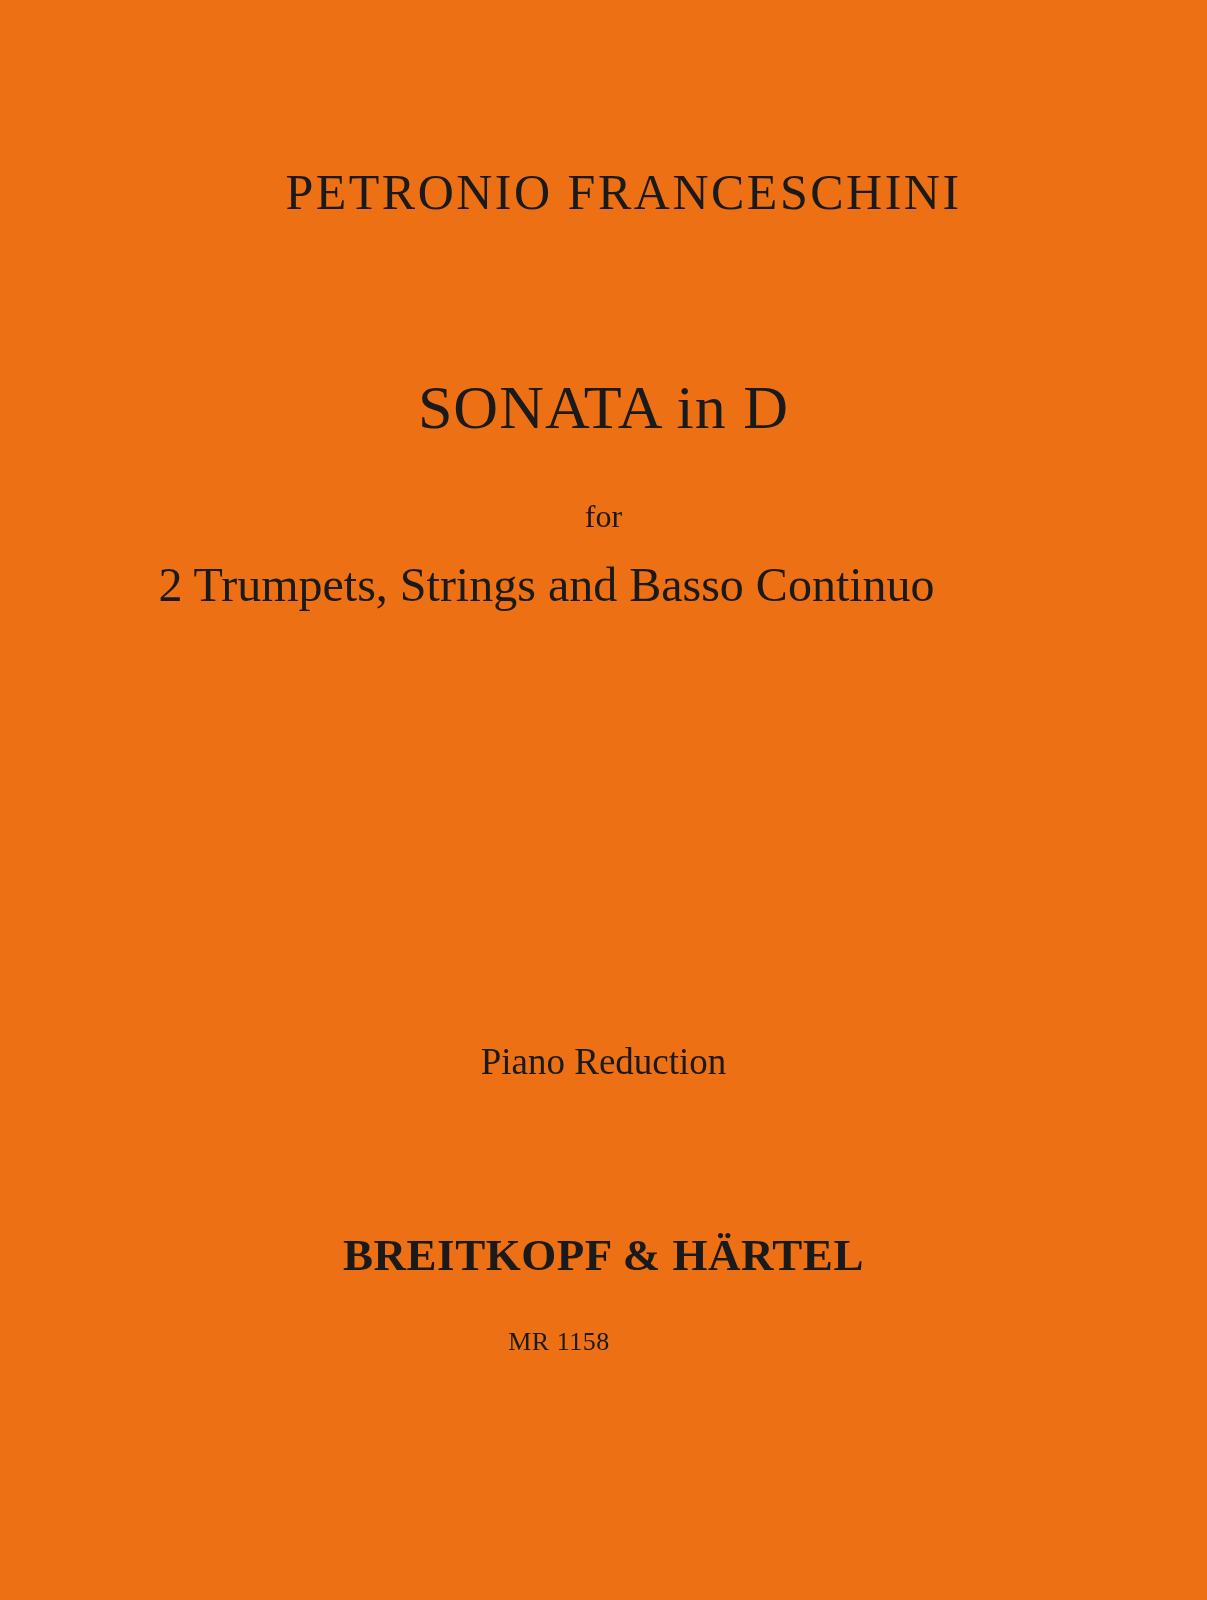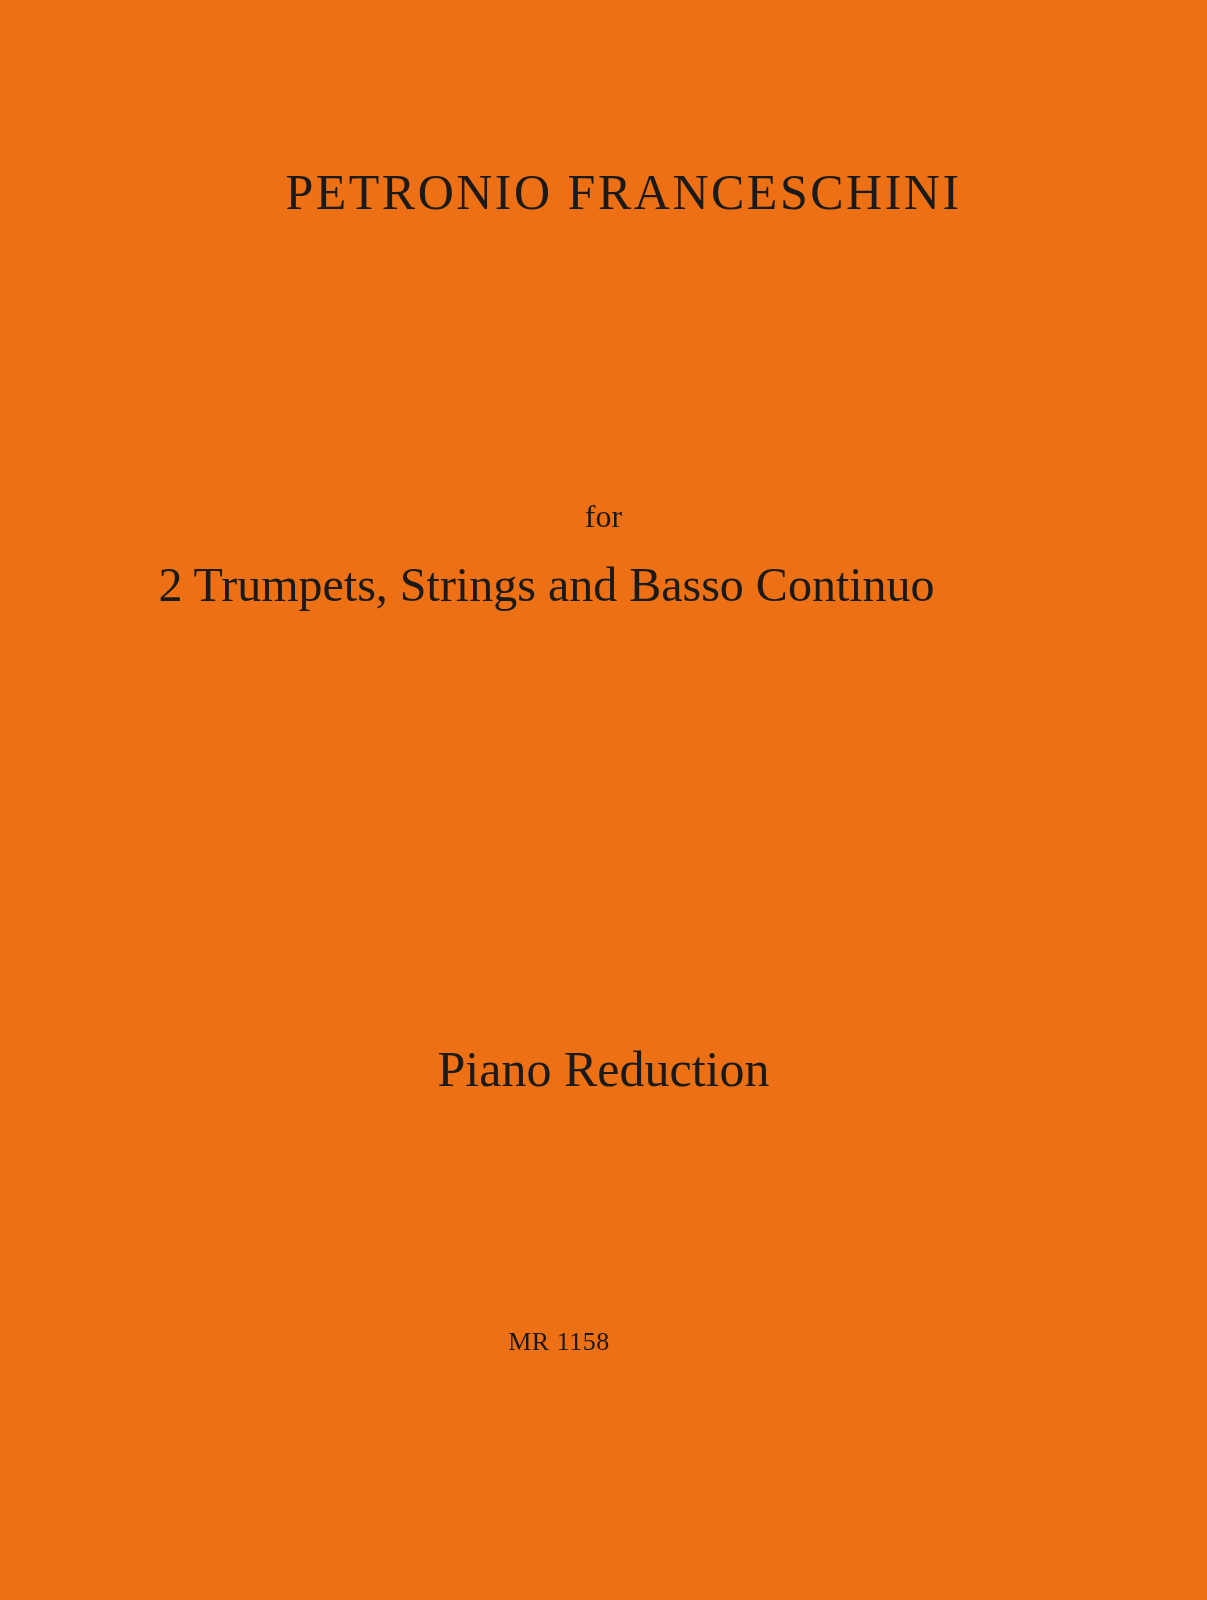--- a/index.html
+++ b/index.html
@@ -56,21 +56,21 @@
     width: 1093px;
     text-align: center;
     font-size: 48px;
   }
   .arrangement {
     position: absolute;
     top: 1040px;
     left: 0;
     width: 1207px;
     text-align: center;
-    font-size: 50px;
+    font-size: 37px;
   }
   .publisher {
     position: absolute;
     top: 1229px;
     left: 0;
     width: 1207px;
     text-align: center;
     font-size: 45px;
     font-weight: bold;
     letter-spacing: 0.5px;
@@ -94,24 +94,26 @@
     letter-spacing: 0.5px;
   }
 </style>
 </head>
 <body style="background: rgb(237, 112, 20); color: rgb(26, 26, 26);">
 
 <div class="cover">
 
   <div class="composer">PETRONIO FRANCESCHINI</div>
 
+  <div class="work-title">SONATA in D</div>
 
   <div class="for-word">for</div>
 
   <div class="scoring">2 Trumpets, Strings and Basso Continuo</div>
 
   <div class="arrangement">Piano Reduction</div>
 
+  <div class="publisher">BREITKOPF &amp; HÄRTEL</div>
 
 
   <div class="plate-number">MR 1158</div>
 
 </div>
 
 </body></html>

